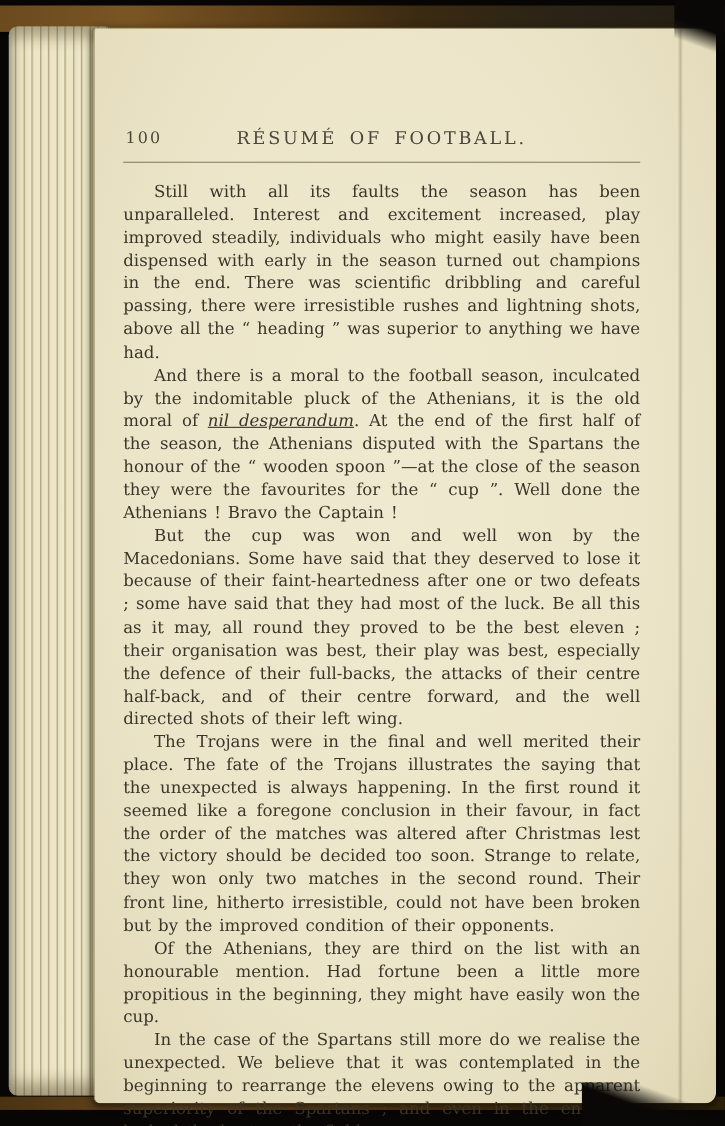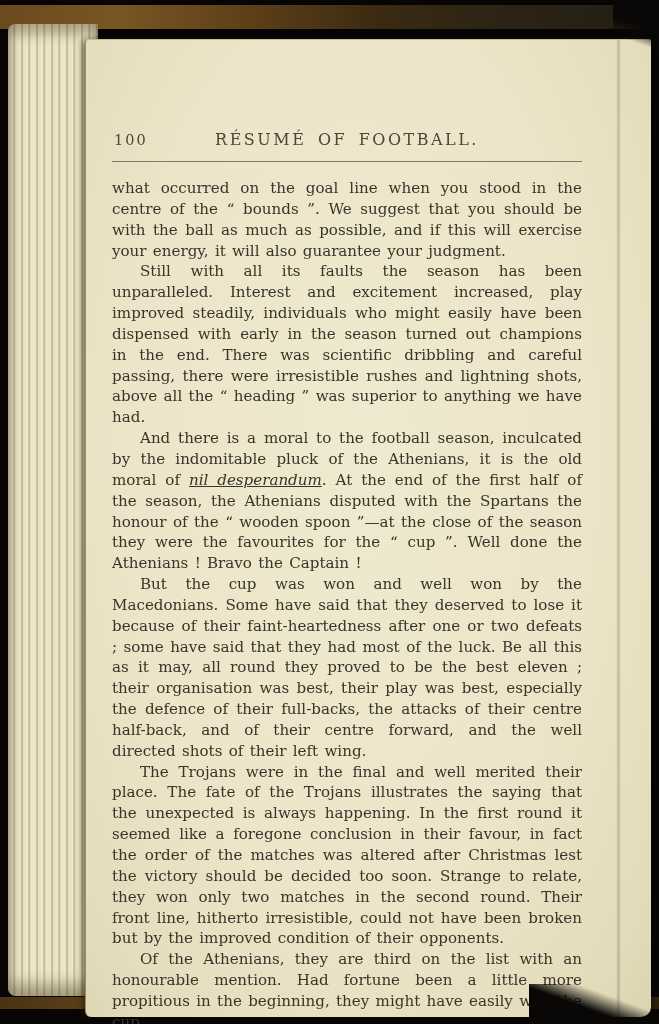--- a/index.html
+++ b/index.html
@@ -41,21 +41,21 @@
         #e6dfc0 0px, #efe8ca 5px,
         #b3a87f 6px, #d8d1ae 7px,
         #ece5c6 8px, #ece5c6 13px,
         #a89c72 14px, #e2dbbb 15px);
     border-radius: 8px 0 0 8px;
     box-shadow: inset 0 10px 12px rgba(60,48,20,0.35), inset 0 -12px 14px rgba(60,48,20,0.4);
   }
   
   .page {
     position: absolute;
-    left: 85px; top: 39px;
+    left: 85px; top: 25px;
     width: 566px; height: 978px;
     background: radial-gradient(ellipse at 48% 42%, #efe9cf 0%, #ece5c9 55%, #e3dbba 88%, #dcd3b0 100%);
     border-left: 1px solid #9a8f66;
     border-top: 1px solid #c5bb94;
     border-radius: 4px 2px 10px 6px;
     box-shadow: -4px 0 6px rgba(50,40,15,0.35), 0 3px 6px rgba(0,0,0,0.55);
     box-sizing: border-box;
     padding: 90px 68px 0 26px;
   }
   
@@ -128,21 +128,20 @@
     <div class="crease"></div>
 
     <header class="page-header">
       <span class="page-number">100</span>
       <span class="running-title">RÉSUMÉ OF FOOTBALL.</span>
     </header>
 
     <div class="header-rule"></div>
 
     <main class="body-text" id="body-text">
-        <p class="para"><span>what occurred on the goal line when you stood in the centre of the “ bounds ”.  We suggest that you should be with the ball as much as possible, and if this will exercise your energy, it will also guarantee your judgment.</span></p>
         <p class="para indent"><span>Still with all its faults the season has been unparalleled. Interest and excitement increased, play improved steadily, individuals who might easily have been dispensed with early in the season turned out champions in the end.  There was scientific dribbling and careful passing, there were irresistible rushes and lightning shots, above all the “ heading ” was superior to anything we have had.</span></p>
         <p class="para indent"><span>And there is a moral to the football season, inculcated by the indomitable pluck of the Athenians, it is the old moral of </span><span class="italic">nil desperandum</span><span>.  At the end of the first half of the season, the Athenians disputed with the Spartans the honour of the “ wooden spoon ”—at the close of the season they were the favourites for the “ cup ”.  Well done the Athenians !  Bravo the Captain !</span></p>
         <p class="para indent"><span>But the cup was won and well won by the Macedonians.  Some have said that they deserved to lose it because of their faint-heartedness after one or two defeats ; some have said that they had most of the luck.  Be all this as it may, all round they proved to be the best eleven ; their organisation was best, their play was best, especially the defence of their full-backs, the attacks of their centre half-back, and of their centre forward, and the well directed shots of their left wing.</span></p>
         <p class="para indent"><span>The Trojans were in the final and well merited their place. The fate of the Trojans illustrates the saying that the unexpected is always happening.  In the first round it seemed like a foregone conclusion in their favour, in fact the order of the matches was altered after Christmas lest the victory should be decided too soon. Strange to relate, they won only two matches in the second round. Their front line, hitherto irresistible, could not have been broken but by the improved condition of their opponents.</span></p>
         <p class="para indent"><span>Of the Athenians, they are third on the list with an honourable mention.  Had fortune been a little more propitious in the beginning, they might have easily won the cup.</span></p>
         <p class="para indent"><span>In the case of the Spartans still more do we realise the unexpected.  We believe that it was contemplated in the beginning to rearrange the elevens owing to the apparent superiority of the Spartans ; and even in the end they looked the best on the field.</span></p>
       </main>
   </div>
 
   <div class="corner-tr"></div>

